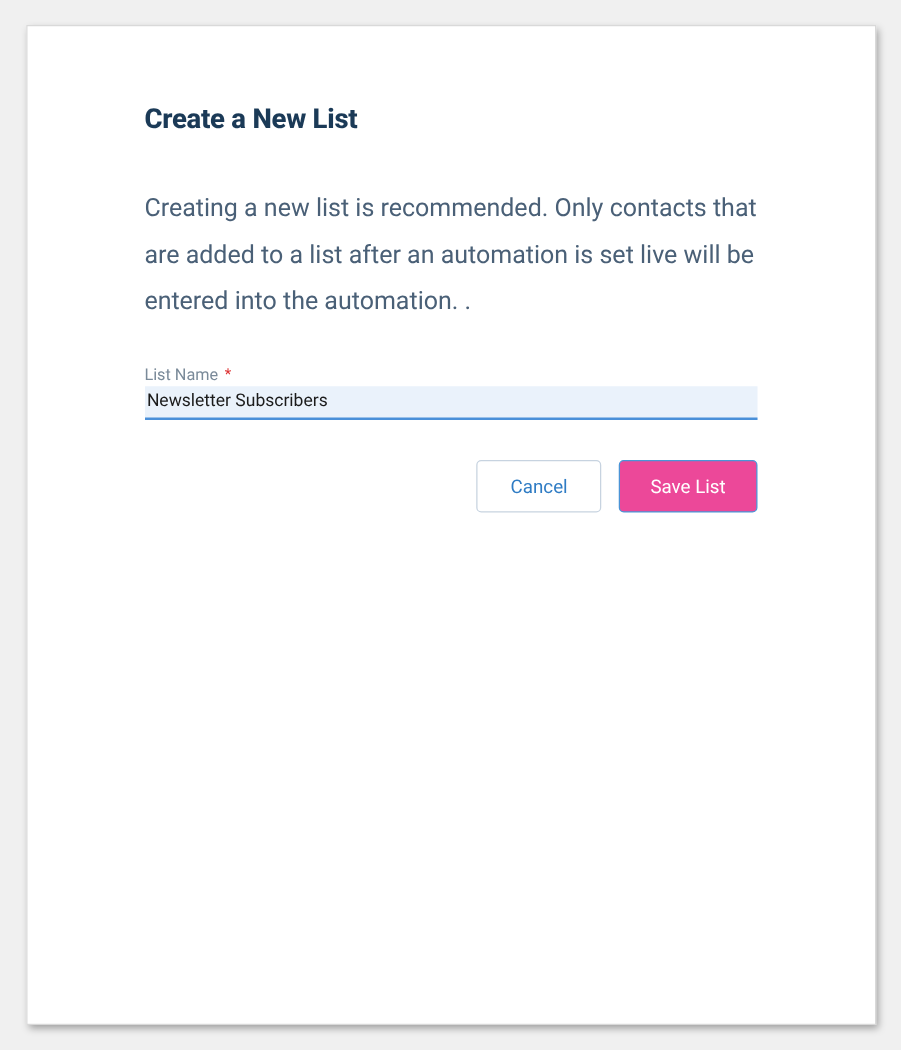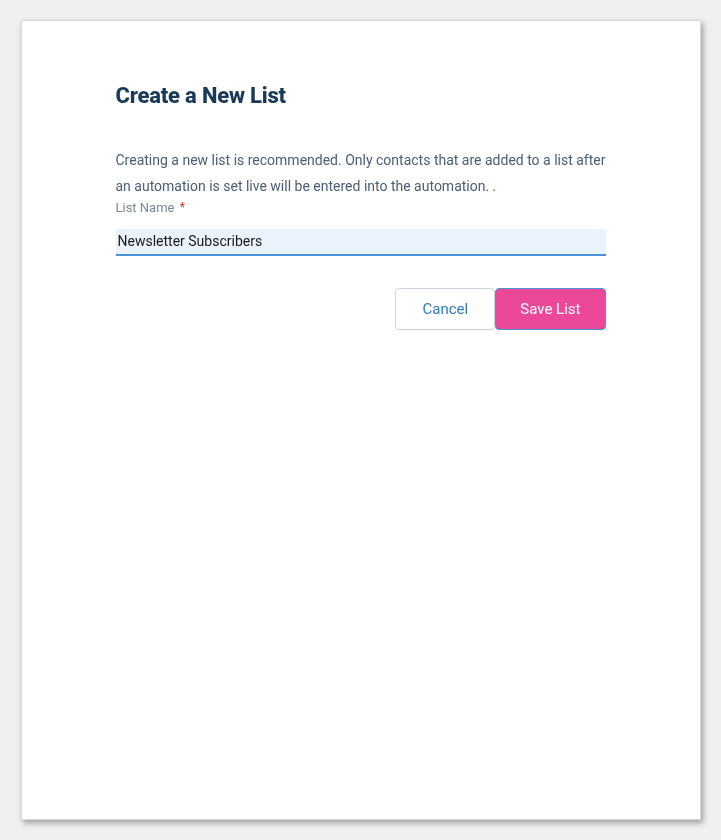--- a/index.html
+++ b/index.html
@@ -25,28 +25,29 @@
       padding: 62px 94px 40px 94px;
     }
     .title {
       font-size: 22px;
       font-weight: 800;
       color: #1b3a57;
       letter-spacing: -0.2px;
       margin-bottom: 40px;
     }
     .description {
-      font-size: 14px;
+      font-size: 20px;
       line-height: 1.85;
       color: #4a6077;
+      margin-bottom: 34px;
     }
     .field-label-row {
       font-size: 13px;
       color: #7a8a99;
-      margin-bottom: 14px;
+      margin-bottom: 1px;
     }
     .required-asterisk {
       color: #d33;
       font-size: 12px;
       margin-left: 2px;
       position: relative;
       top: -1px;
     }
     .text-input {
       width: 100%;
@@ -55,21 +56,21 @@
       background: #eaf2fb;
       border: none;
       border-bottom: 2px solid #4a90d9;
       padding: 4px 2px 5px 2px;
       outline: none;
       font-family: inherit;
     }
     .button-row {
       display: flex;
       justify-content: flex-end;
-      gap: 0;
+      gap: 14px;
       margin-top: 32px;
     }
     .btn {
       font-size: 15px;
       padding: 11px 24px;
       border-radius: 4px;
       cursor: pointer;
       font-family: inherit;
       min-width: 100px;
       text-align: center;

